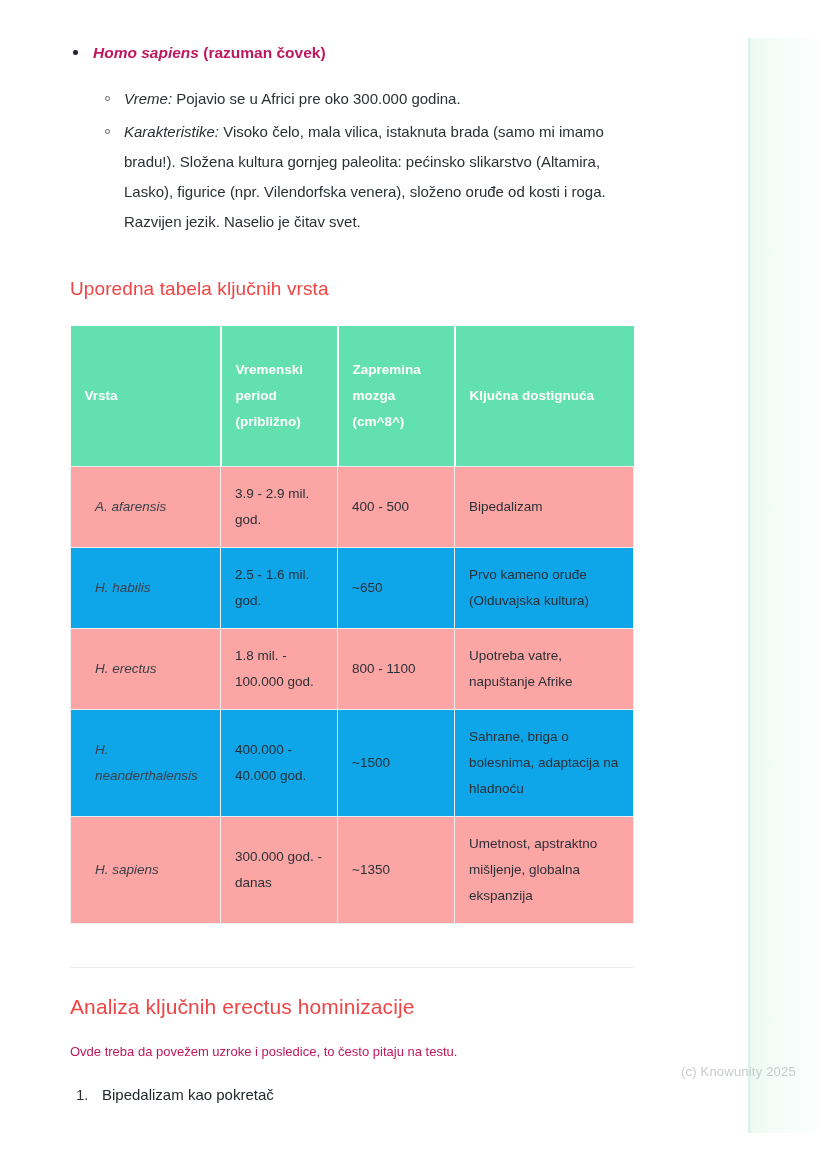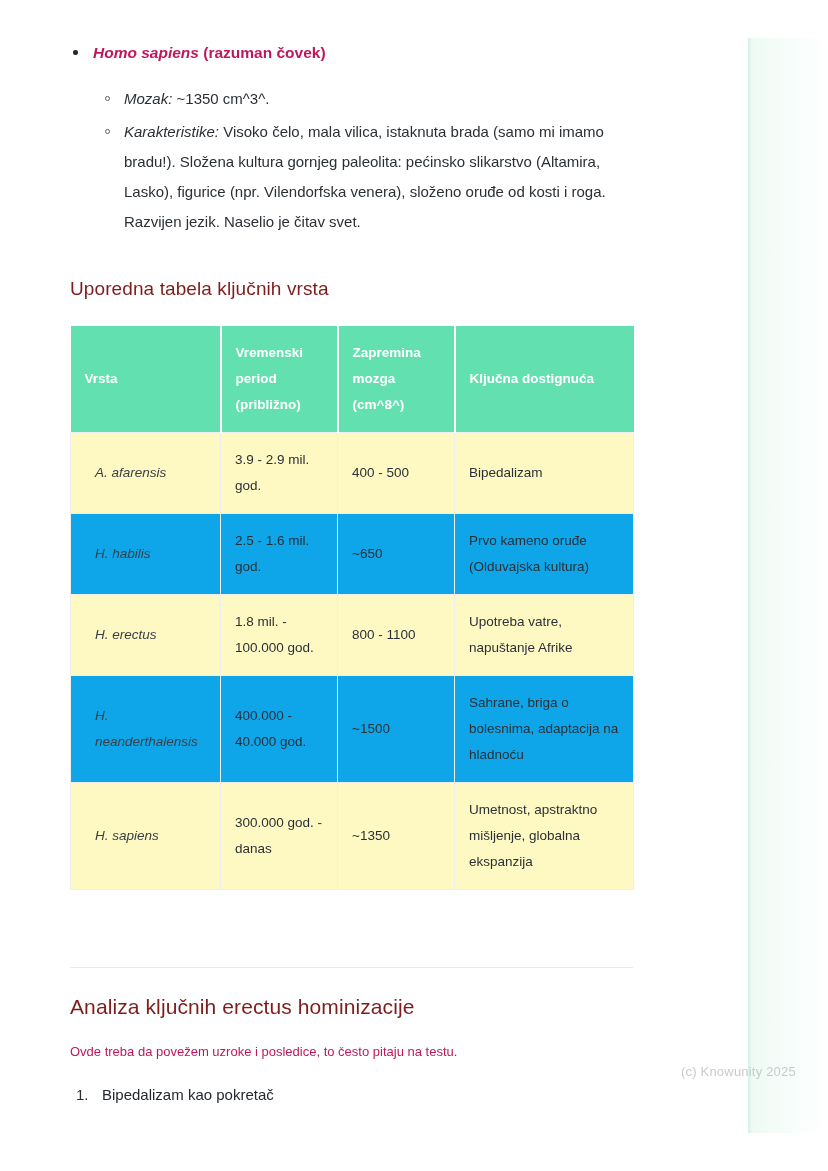--- a/index.html
+++ b/index.html
@@ -106,21 +106,21 @@
   }
   .lbl {
     font-style: italic;
   }
 
   
   .heading {
     position: absolute;
     font-size: 19px;
     font-weight: normal;
-    color: #7f1d1d;
+    color: #ef4444;
     letter-spacing: 0.1px;
   }
   #heading-table { left: 70px; top: 278px; }
   #heading-analysis { left: 70px; top: 995px; font-size: 21px; }
 
   
   .tbl-wrap {
     position: absolute;
     left: 70px;
     top: 326px;
@@ -136,38 +136,38 @@
   table.cmp col.c1 { width: 117px; }
   table.cmp col.c2 { width: 117px; }
   table.cmp col.c3 { width: 179px; }
 
   table.cmp thead th {
     background: #63e0b0;
     color: #ffffff;
     font-weight: bold;
     text-align: left;
     vertical-align: middle;
-    padding: 14px 14px;
+    padding: 31px 14px;
     font-size: 13.5px;
     line-height: 26px;
     border-right: 2px solid #ffffff;
     height: 88px;
     box-sizing: border-box;
     margin-top: 10px;
   }
   table.cmp thead th:last-child { border-right: none; }
 
   table.cmp tbody td {
     border: 1px solid #eceef0;
     padding: 14px 14px;
     vertical-align: middle;
     line-height: 26px;
     color: #2b3036;
     font-size: 13.5px;
-    background: #fef9c3;
+    background: #fca5a5;
   }
   table.cmp tbody tr.odd td {
     background: #0ea5e9;
   }
   table.cmp tbody td.species {
     font-style: italic;
     color: #3a4048;
     padding-left: 24px;
   }
 
@@ -240,21 +240,21 @@
 <div class="content">
 
   <ul class="level1">
     <li class="l1item">
       <span class="sp-italic">Homo sapiens</span><span> (razuman čovek)</span>
     </li>
   </ul>
 
   <ul class="level2">
     <li class="l2item">
-      <span class="lbl">Mozak:</span><span> ~1350 cm^3^.</span>
+      <span class="lbl">Vreme:</span><span> Pojavio se u Africi pre oko 300.000 godina.</span>
     </li>
     <li class="l2item">
       <span class="lbl">Karakteristike:</span><span> Visoko čelo, mala vilica, istaknuta brada (samo mi imamo bradu!). Složena kultura gornjeg paleolita: pećinsko slikarstvo (Altamira, Lasko), figurice (npr. Vilendorfska venera), složeno oruđe od kosti i roga. Razvijen jezik. Naselio je čitav svet.</span>
     </li>
   </ul>
 
   <div class="heading" id="heading-table">Uporedna tabela ključnih vrsta</div>
 
   <div class="tbl-wrap">
     <table class="cmp">

